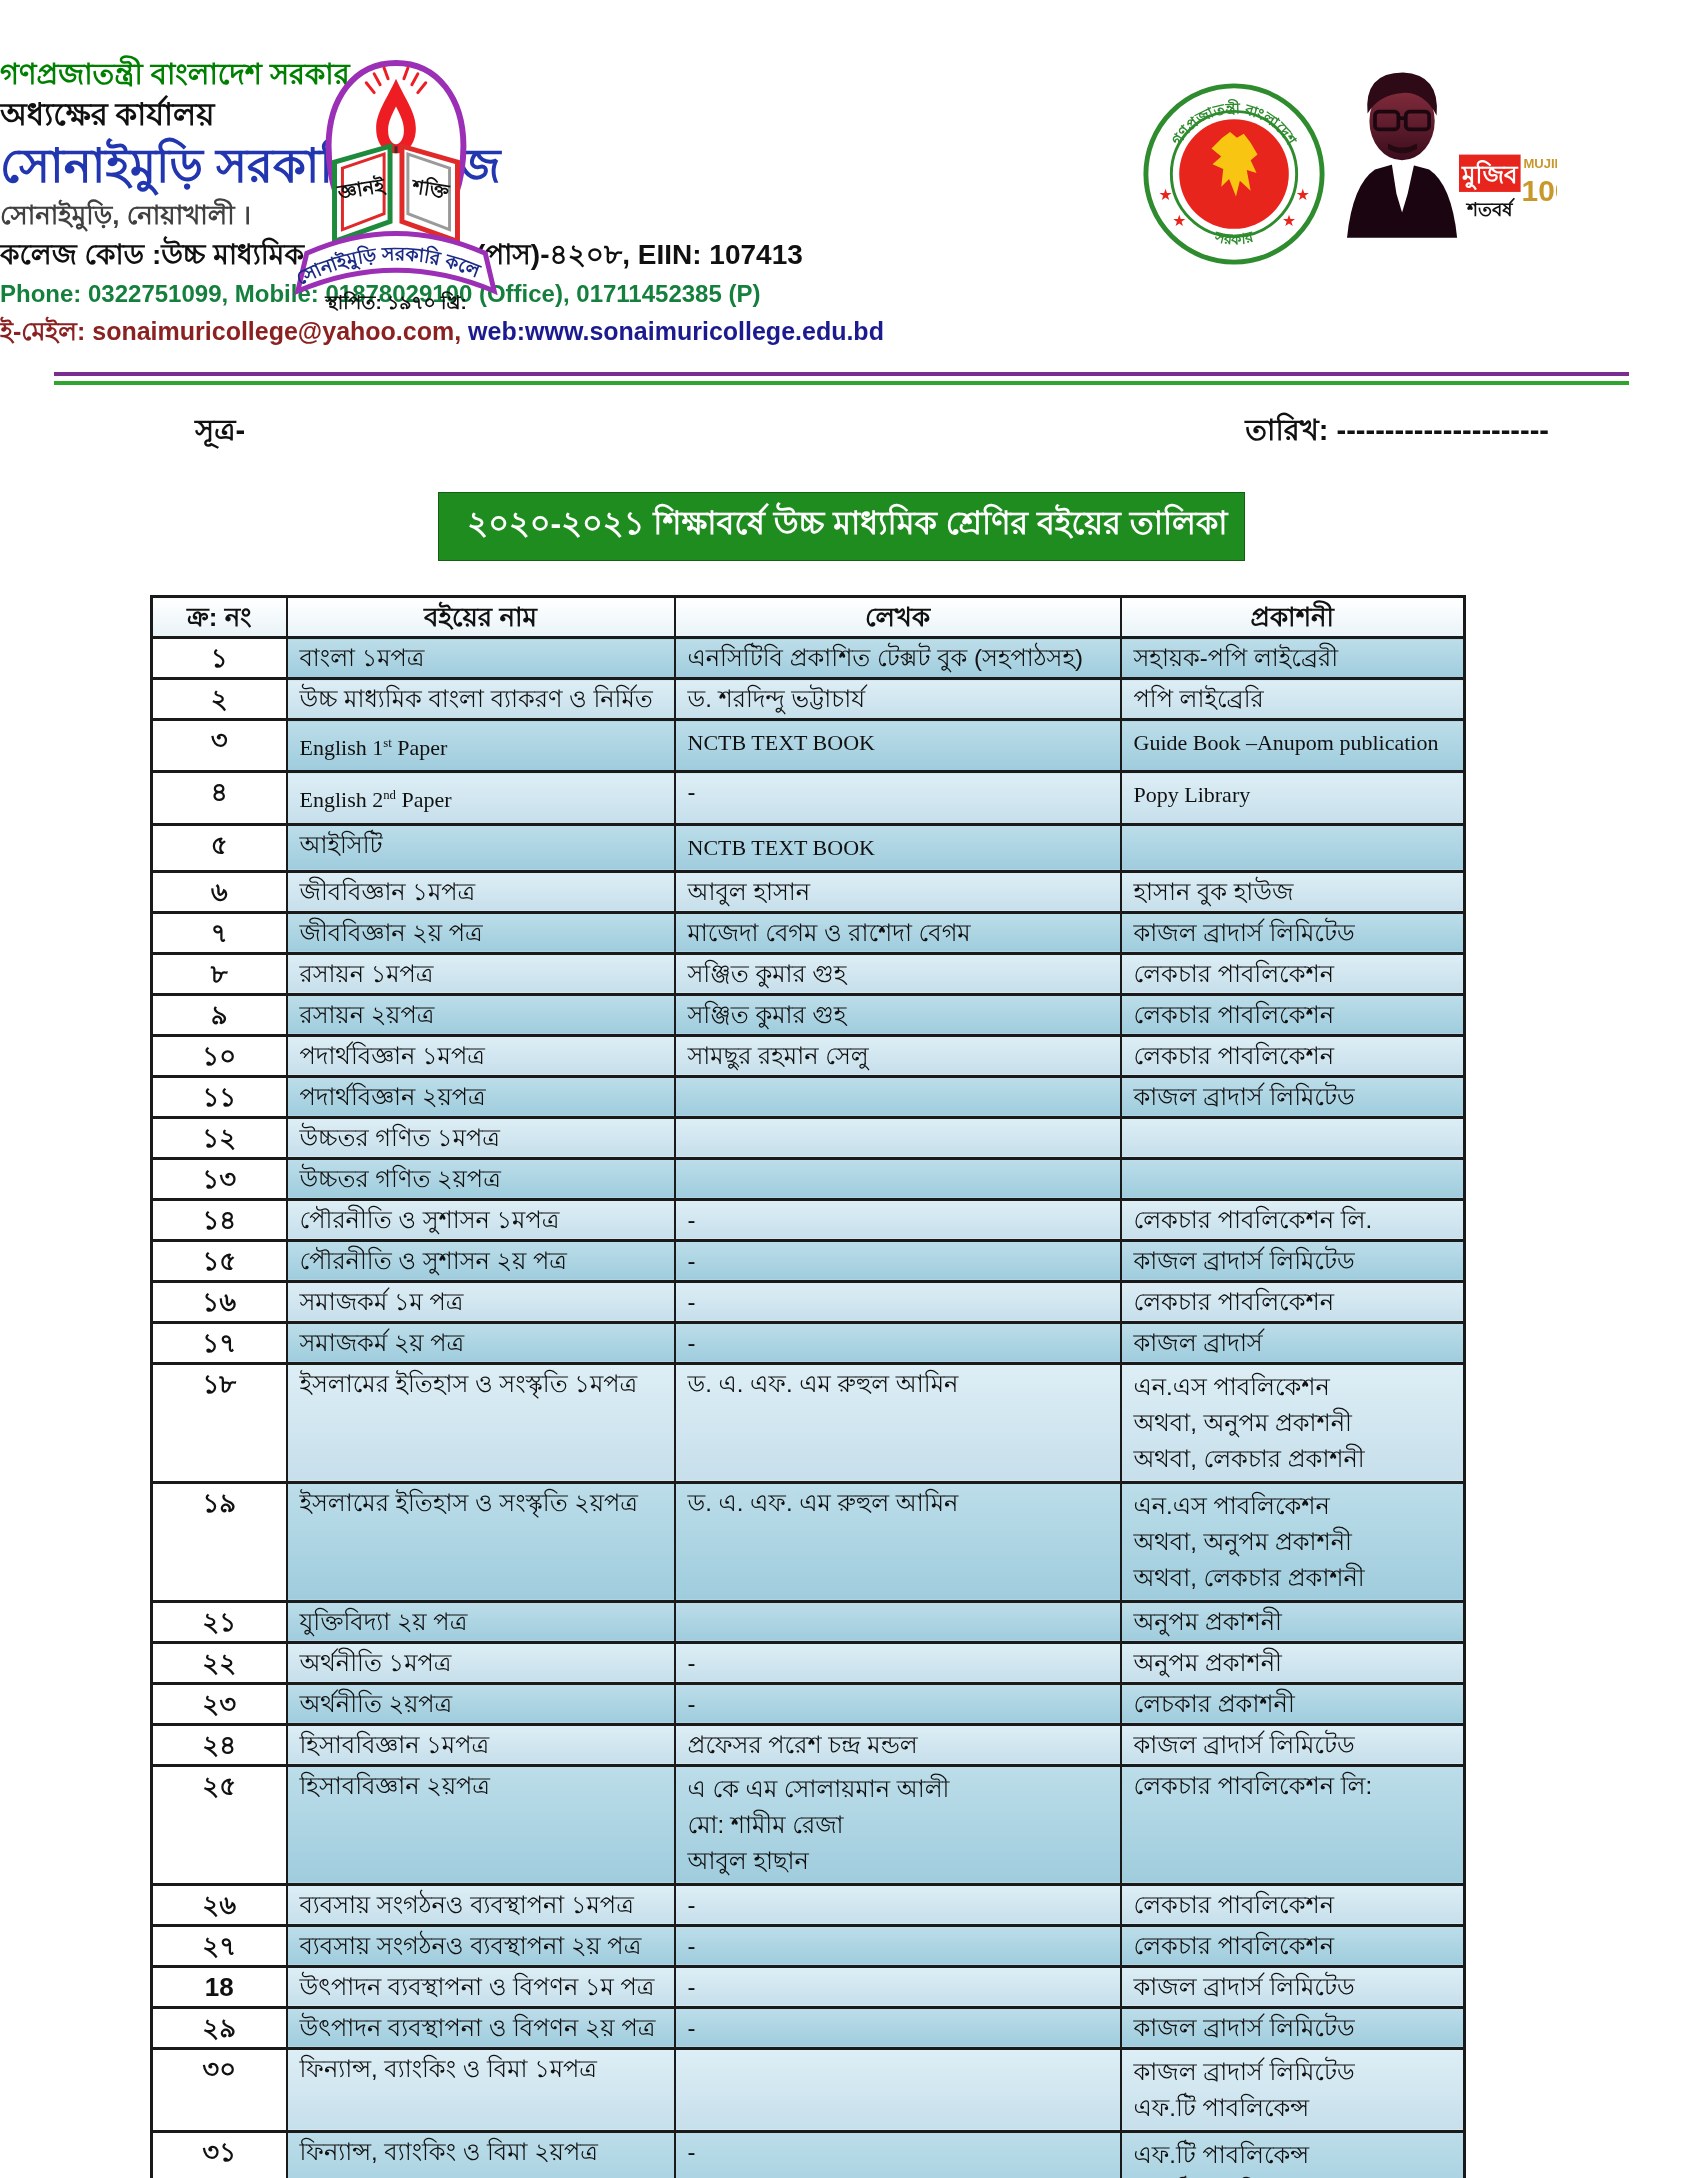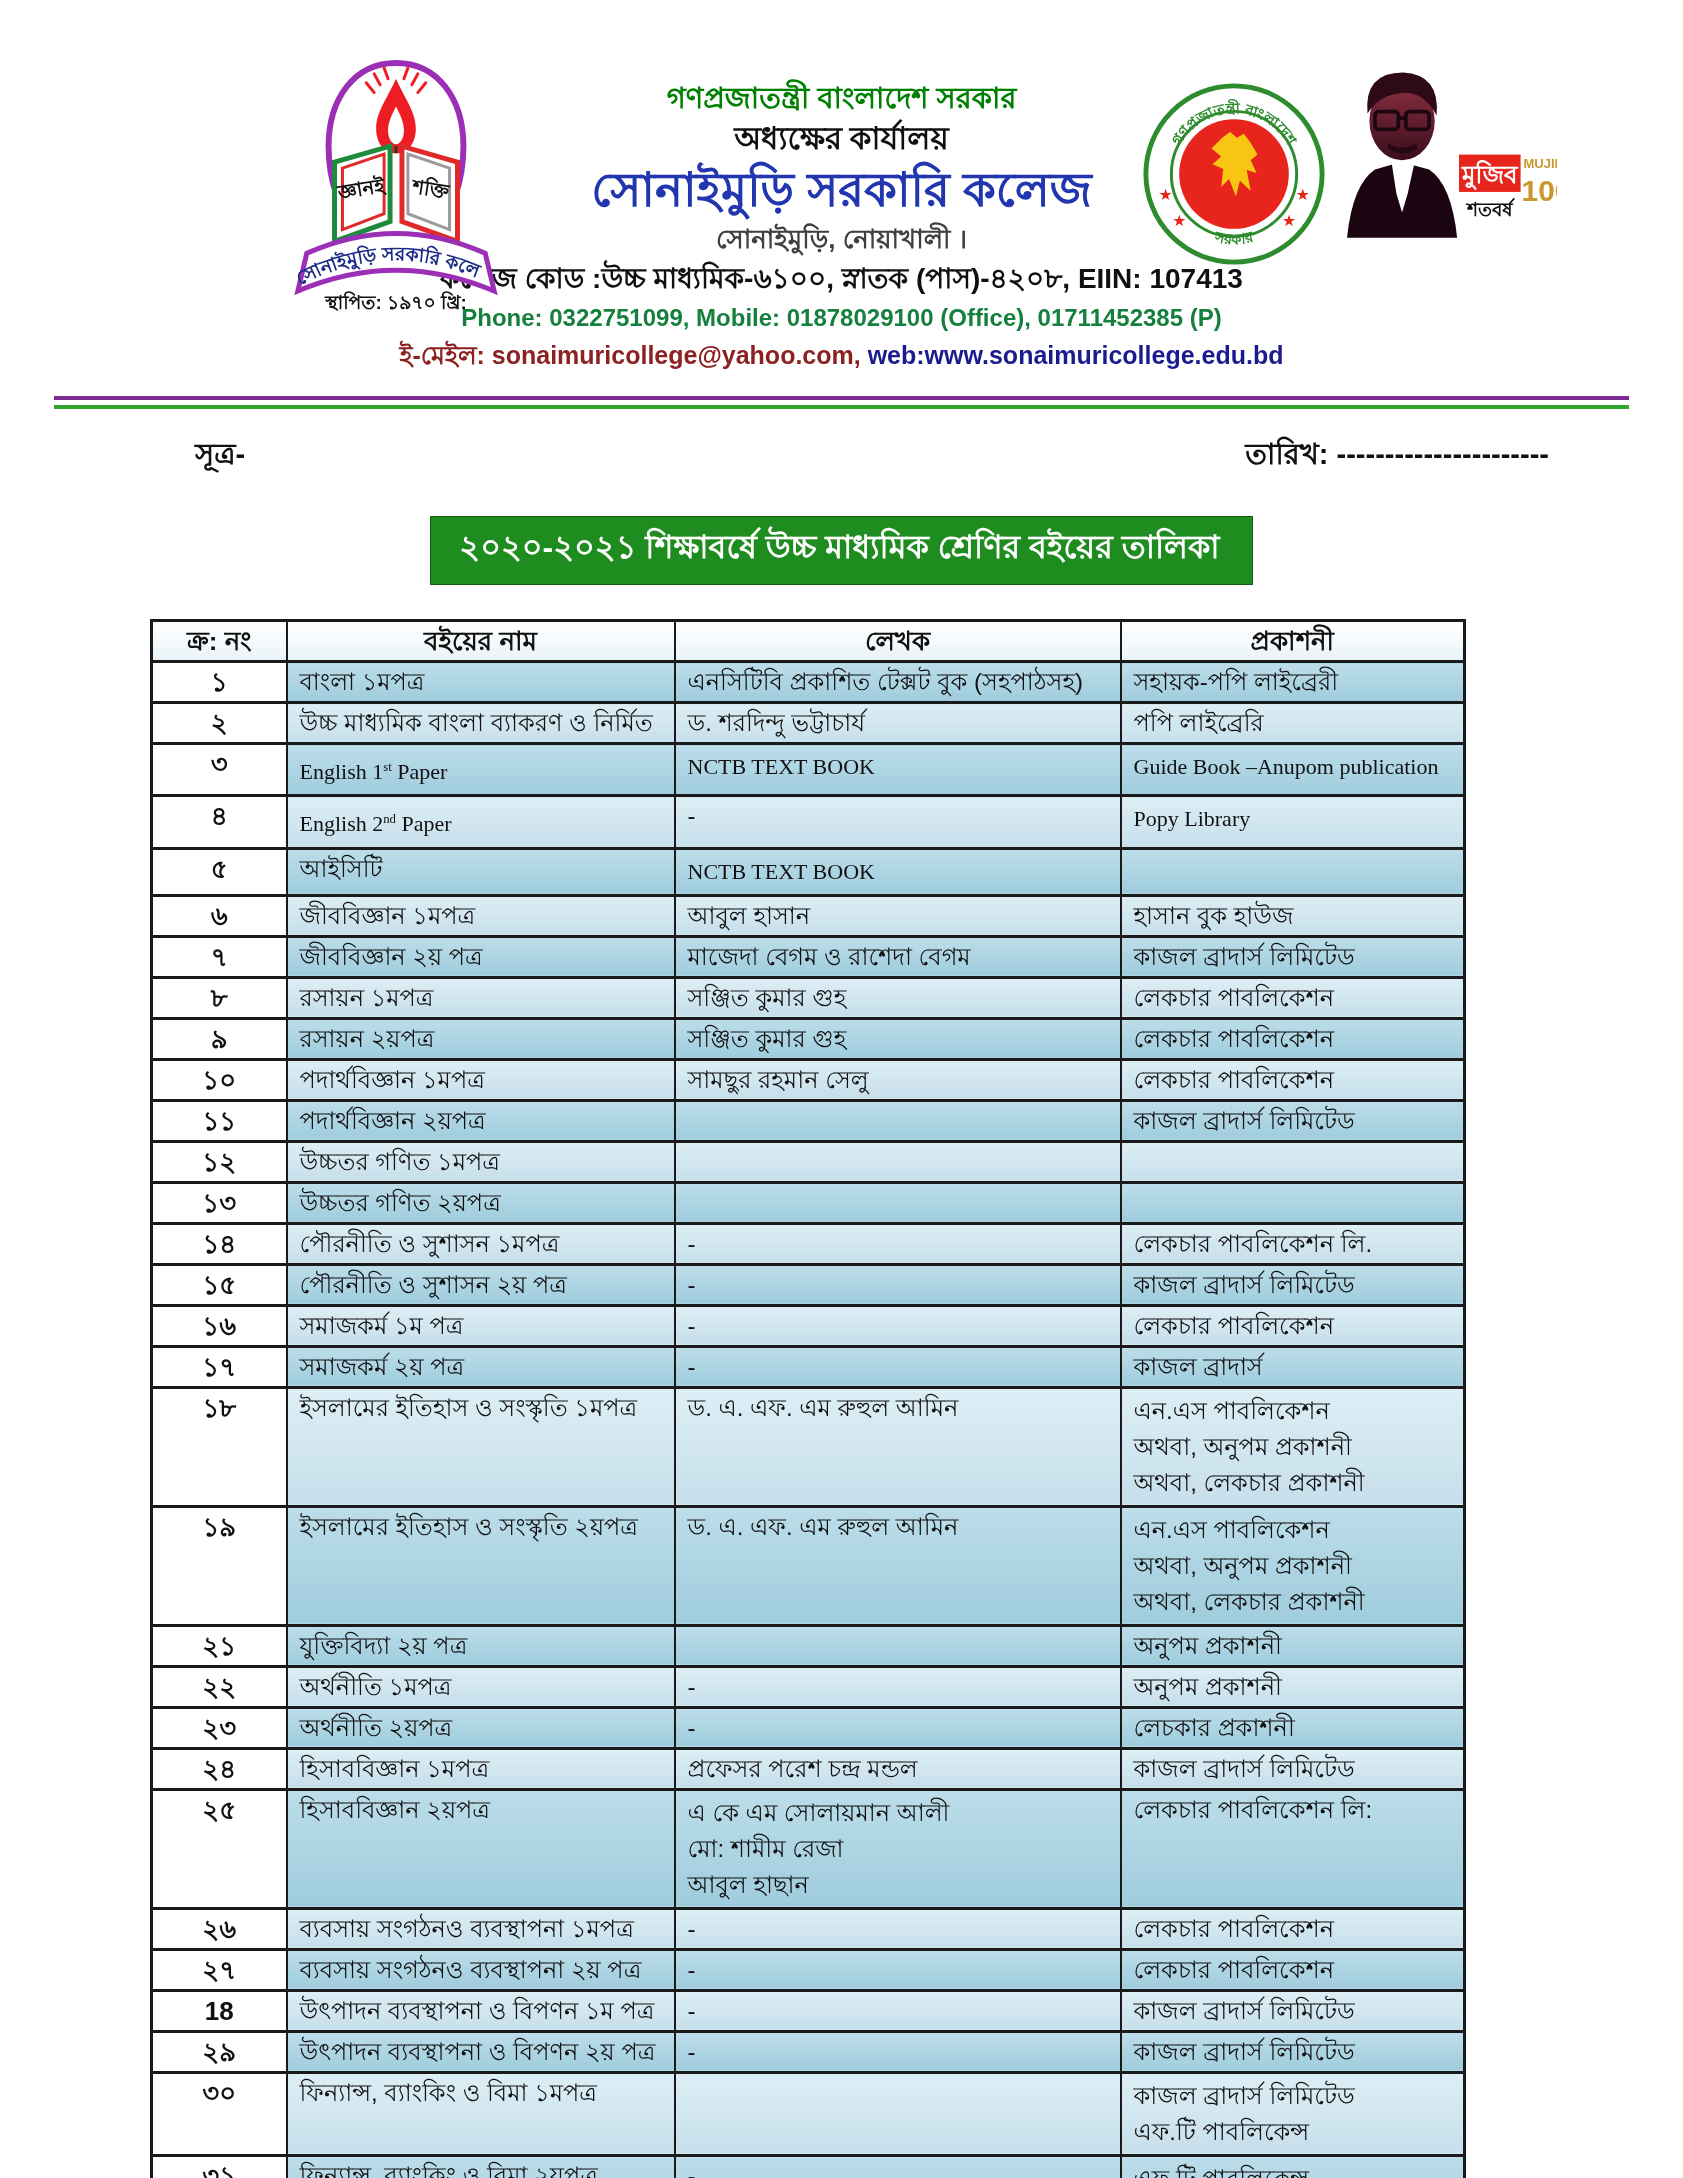--- a/index.html
+++ b/index.html
@@ -2,21 +2,21 @@
 <html style="--green-text: #008000; --college-blue: #2236b0; --title-bar-bg: #1e8c1e; --email-red: #8b2121; --web-blue: #1b1b8f; --line-purple: #7a2d91; --line-green: #2fa52f; --border-dark: #1a1a1a; --row-dark: #a7d1e0; --row-light: #cfe5ef; --seal-green: #2e8b2e; --seal-red: #e8251d; --map-yellow: #f9c513; --logo-purple: #9b2fb5; --flame-red: #ee1c23; --mujib-gold: #c9982c;"><head>
 <meta charset="utf-8">
 <style>
   html,body{margin:0;padding:0;background:#888;}
   .page{
     position:relative;width:1683px;height:2178px;margin:0 auto;
     background:#ffffff;overflow:hidden;
     font-family:"Liberation Sans",sans-serif;color:#111;
   }
   
-  .head-center{padding-top:55px;text-align:center;margin-top:24px;}
+  .head-center{padding-top:55px;text-align:left;}
   .govt-line{font-size:29px;line-height:38px;font-weight:600;color:var(--green-text,#008000);}
   .office-line{font-size:31px;line-height:44px;font-weight:700;color:#101010;font-family:Liberation Serif, serif;}
   .college-name{font-size:47px;line-height:57px;font-weight:800;color:var(--college-blue,#2236b0);}
   .address-line{font-size:26px;line-height:42px;font-weight:600;color:#404040;}
   .code-line{font-size:28px;line-height:38px;font-weight:600;color:#101010;}
   .phone-line{font-size:24px;line-height:40px;font-weight:600;color:#15803d;}
   .email-line{font-size:25px;line-height:34px;font-weight:600;}
   .email-part{color:var(--email-red,#8b2121);}
   .web-part{color:var(--web-blue,#1b1b8f);}
   .college-logo{position:absolute;left:277px;top:55px;width:238px;height:auto;}
@@ -25,21 +25,21 @@
   
   .divider{margin:24px 54px 0 54px;}
   .line-purple{height:4px;background:var(--line-purple,#7a2d91);}
   .line-green{height:4px;background:var(--line-green,#2fa52f);margin-top:5px;}
   
   .ref-row{display:flex;justify-content:space-between;align-items:baseline;
     margin-top:22px;padding:0 134px 0 195px;font-size:29px;font-weight:600;}
   
   .title-bar{width:-moz-fit-content;width:fit-content;margin:36px auto 0 auto;
     background:var(--title-bar-bg,#1e8c1e);color:#ffffff;font-size:32px;font-weight:700;
-    padding:5px 32px 8px 28px;border:1px solid #145f14;}
+    padding:5px 16px 8px 28px;border:1px solid #145f14;}
   
   table.booklist{border-collapse:collapse;table-layout:fixed;
     margin:34px 0 0 150px;width:1312px;border:3px solid var(--border-dark,#1a1a1a);}
   col.c-sl{width:135px;} col.c-book{width:388px;} col.c-author{width:446px;} col.c-pub{width:344px;}
   .booklist th,.booklist td{
     border-left:2px solid var(--border-dark,#1a1a1a);
     border-right:2px solid var(--border-dark,#1a1a1a);
     border-top:3px solid var(--border-dark,#1a1a1a);
     border-bottom:3px solid var(--border-dark,#1a1a1a);
     padding:4px 12px;font-size:24px;line-height:30px;vertical-align:top;

